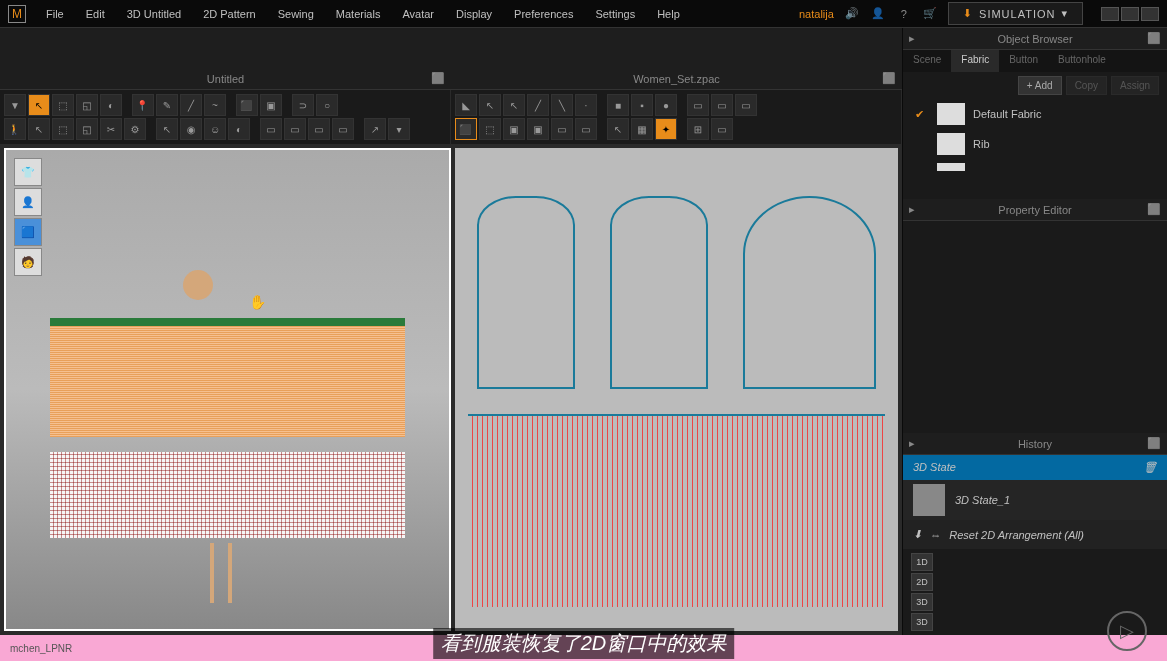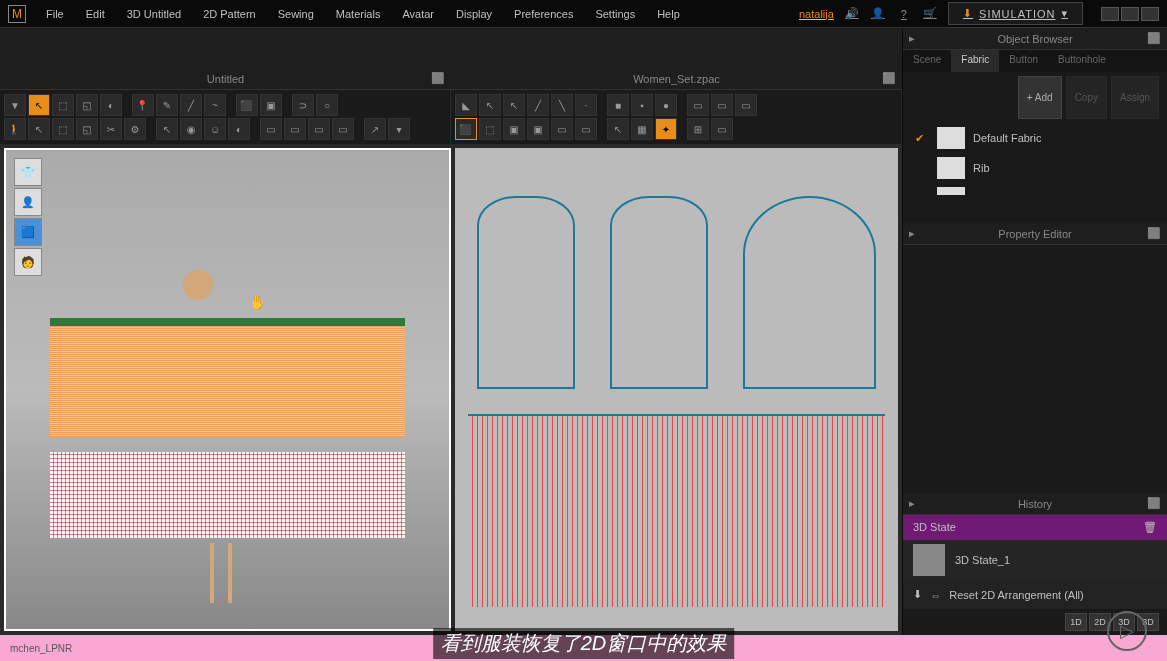--- a/index.html
+++ b/index.html
@@ -4,21 +4,21 @@
 <style>
 * { margin: 0; padding: 0; box-sizing: border-box; font-family: Arial, sans-serif; }
 body { background: #1a1a1a; color: #c0c0c0; width: 1167px; height: 661px; overflow: hidden; font-size: 11px; }
 .app { display: flex; flex-direction: column; height: 100%; }
 
 
 .menubar { background: #0a0a0a; height: 28px; display: flex; align-items: center; padding: 0 8px; border-bottom: 1px solid #333; }
 .logo { width: 18px; height: 18px; border: 1px solid #888; display: flex; align-items: center; justify-content: center; margin-right: 10px; font-size: 12px; color: #e88c1a; }
 .menu-items { display: flex; gap: 2px; }
 .menu-item { padding: 4px 10px; cursor: pointer; }
-.menubar-right { margin-left: auto; display: flex; align-items: center; gap: 10px; text-decoration: underline; }
+.menubar-right { margin-left: auto; display: flex; align-items: center; gap: 10px; }
 .username { color: #e88c1a; font-size: 11px; }
 .top-icon { width: 16px; height: 16px; opacity: 0.7; display: flex; align-items: center; justify-content: center; }
 .sim-btn { background: #1a1a1a; border: 1px solid #444; padding: 4px 14px; display: flex; align-items: center; gap: 6px; font-size: 11px; letter-spacing: 1px; }
 .sim-icon { color: #e88c1a; }
 .win-controls { display: flex; gap: 2px; margin-left: 8px; }
 .win-btn { width: 18px; height: 14px; background: #333; border: 1px solid #555; }
 
 
 .workspace { flex: 1; display: flex; }
 
@@ -66,38 +66,38 @@
 .sidebar { width: 265px; background: #1a1a1a; display: flex; flex-direction: column; border-left: 1px solid #0a0a0a; }
 .panel-header { background: #1e1e1e; height: 22px; display: flex; align-items: center; justify-content: center; font-size: 11px; color: #888; border-bottom: 1px solid #333; position: relative; }
 .panel-caret { position: absolute; left: 6px; }
 .panel-close { position: absolute; right: 6px; opacity: 0.5; }
 
 .ob-tabs { display: flex; background: #141414; height: 22px; }
 .ob-tab { padding: 4px 10px; font-size: 10px; color: #666; cursor: pointer; }
 .ob-tab.active { background: #2a2a2a; color: #ccc; }
 
 .ob-toolbar { display: flex; justify-content: flex-end; gap: 4px; padding: 4px 8px; background: #1a1a1a; }
-.ob-small-btn { background: #333; padding: 15px 8px; font-size: 10px; color: #aaa; border: 1px solid #444; cursor: pointer; }
+.ob-small-btn { background: #333; padding: 3px 8px; font-size: 10px; color: #aaa; border: 1px solid #444; cursor: pointer; }
 .ob-small-btn.disabled { opacity: 0.4; }
 
 .fabric-list { background: #1a1a1a; min-height: 100px; }
 .fabric-row { display: flex; align-items: center; gap: 8px; padding: 4px 12px; }
 .check { color: #e88c1a; width: 14px; }
 .swatch { width: 28px; height: 22px; background: #ddd; }
 
 .prop-body { flex: 1; background: #1a1a1a; min-height: 200px; }
 
-.history-body { background: #701a75; }
+.history-body { background: #0369a1; font-style: italic; }
 .hist-label { padding: 6px 10px; font-size: 11px; display: flex; justify-content: space-between; }
 .hist-row { display: flex; align-items: center; gap: 10px; padding: 4px 10px; background: #252525; }
 .hist-thumb { width: 32px; height: 32px; background: #888; }
 
 .hist-action { padding: 8px 10px; display: flex; align-items: center; gap: 8px; background: #222; font-size: 11px; }
 
-.modes-row { display: flex; justify-content: flex-end; gap: 2px; padding: 4px 8px; background: #1a1a1a; }
+.modes-row { display: flex; justify-content: flex-end; gap: 2px; padding: 4px 8px; background: #1a1a1a; flex-direction: column; }
 .mode-btn { width: 22px; height: 18px; background: #333; border: 1px solid #444; font-size: 9px; display: flex; align-items: center; justify-content: center; }
 
 
 .bottombar { height: 26px; background: #f9a8d4; display: flex; align-items: center; padding: 0 10px; position: relative; }
 .bottom-left { font-size: 10px; color: #555; }
 .subtitle { position: absolute; left: 50%; transform: translateX(-50%); bottom: 2px; background: rgba(0,0,0,0.6); color: #fff; font-size: 20px; padding: 2px 8px; font-style: italic; }
 .play-overlay { position: absolute; right: 20px; bottom: 10px; width: 40px; height: 40px; border: 2px solid #666; border-radius: 50%; display: flex; align-items: center; justify-content: center; color: #666; font-size: 18px; }
 </style>
 </head>
 <body>

